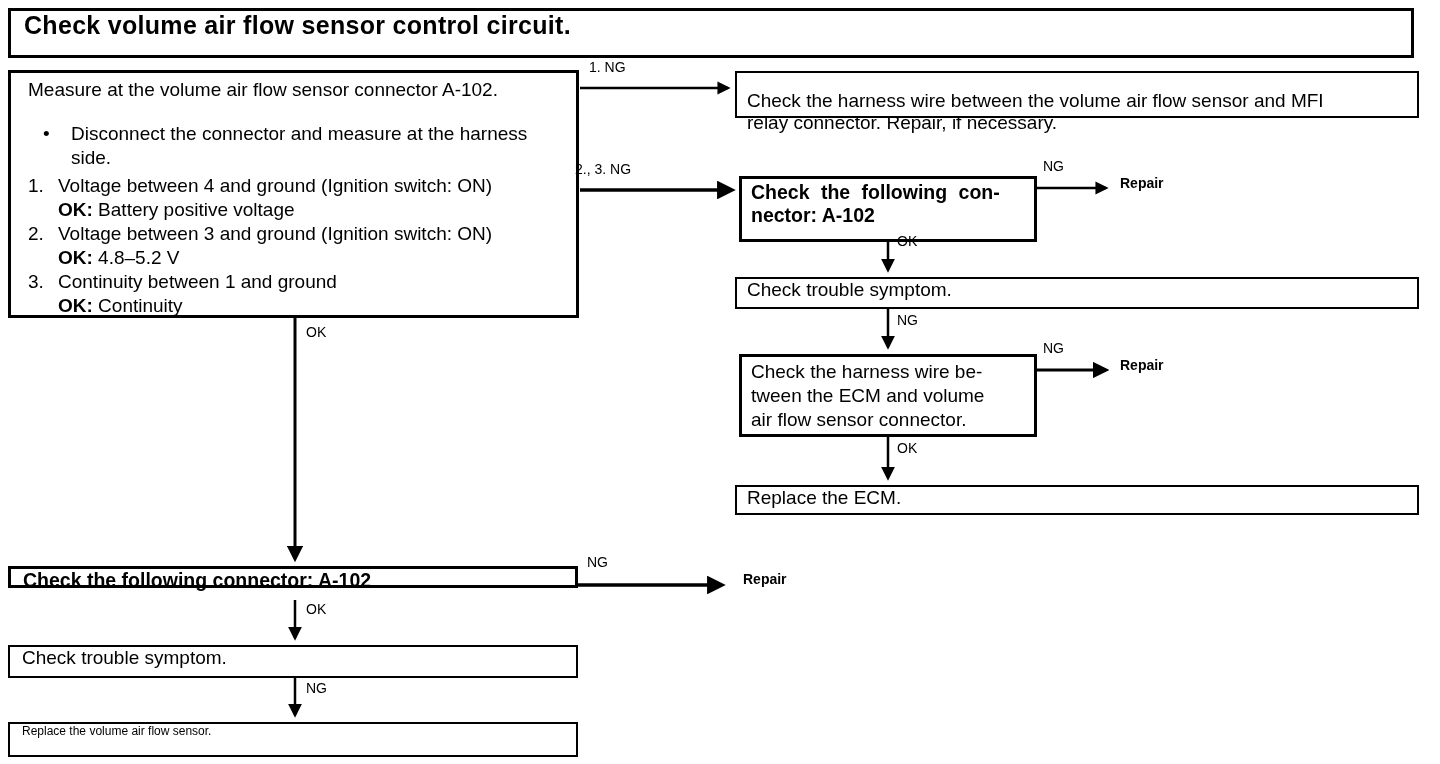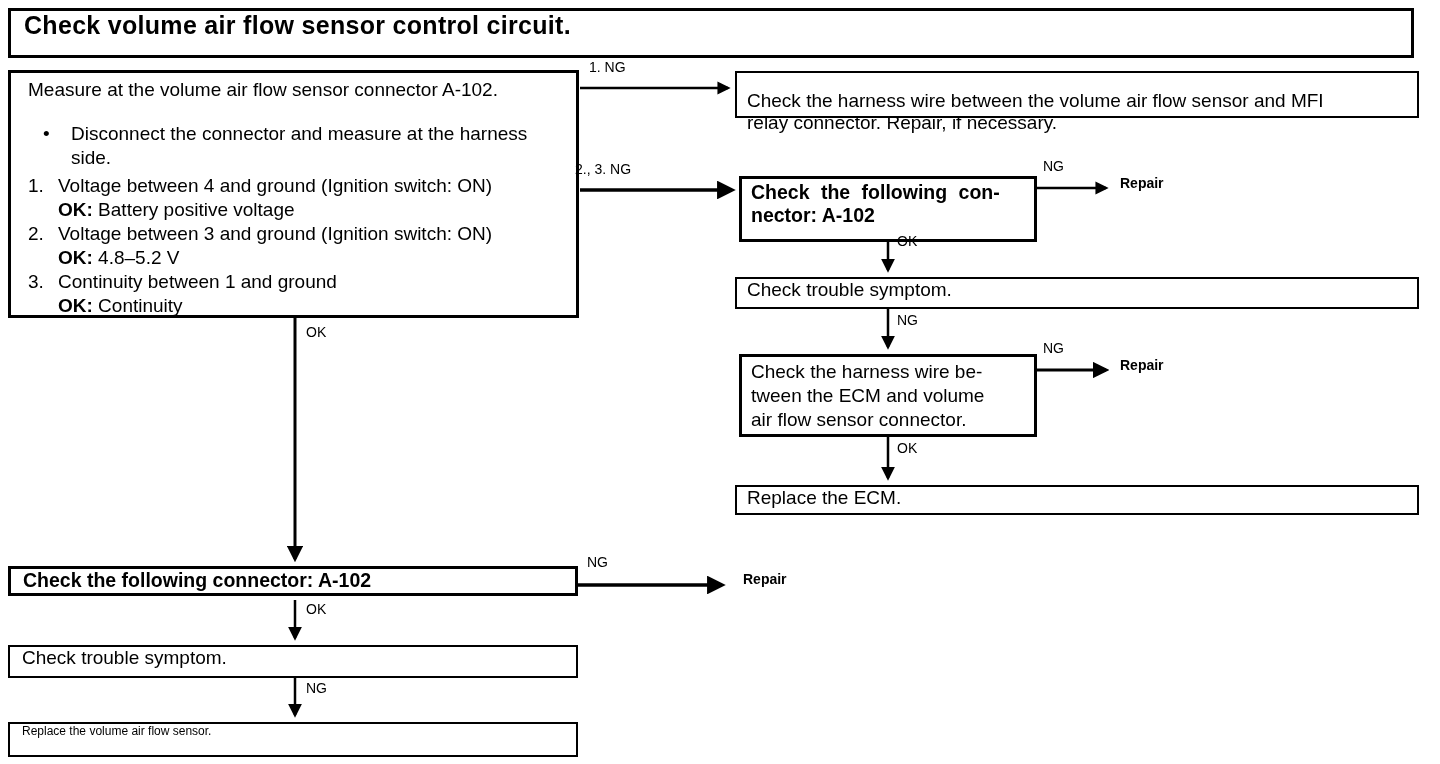--- a/index.html
+++ b/index.html
@@ -27,21 +27,21 @@
 
   .b-harness-mfi{left:735px;top:71px;width:684px;height:47px;padding:17px 10px;
     font-size:19px;line-height:21.5px;white-space:pre-line;border-width:2.5px;}
   .b-conn-right{left:739px;top:176px;width:298px;height:66px;padding:2px 9px;
     font-size:19.5px;line-height:23px;font-weight:bold;white-space:pre-line;}
   .b-conn-right::first-line{word-spacing:6px;}
   .b-trouble-right{left:735px;top:277px;width:684px;height:32px;padding-left:10px;font-size:19px;}
   .b-ecm-harness{left:739px;top:354px;width:298px;height:83px;padding:3px 9px;
     font-size:19px;line-height:24px;white-space:pre-line;}
   .b-replace-ecm{left:735px;top:485px;width:684px;height:30px;padding-left:10px;font-size:19px;border-width:2.5px;}
-  .b-conn-left{left:8px;top:566px;width:570px;height:30px;padding-left:12px;
+  .b-conn-left{left:8px;top:566px;width:570px;height:22px;padding-left:12px;
     font-size:19.5px;font-weight:bold;}
   .b-trouble-left{left:8px;top:645px;width:570px;height:33px;padding-left:12px;font-size:19px;}
   .b-replace-sensor{left:8px;top:722px;width:570px;height:35px;padding-left:12px;font-size:12px;border-width:2.5px;}
 
   .lbl{position:absolute;font-size:14px;white-space:nowrap;}
   .lbl.bold{font-weight:bold;}
   .l-ng1{left:589px;top:59px;}
   .l-ng23{left:575px;top:161px;}
   .l-ng-a3{left:1043px;top:158px;}
   .l-repair-a3{left:1120px;top:175px;}

